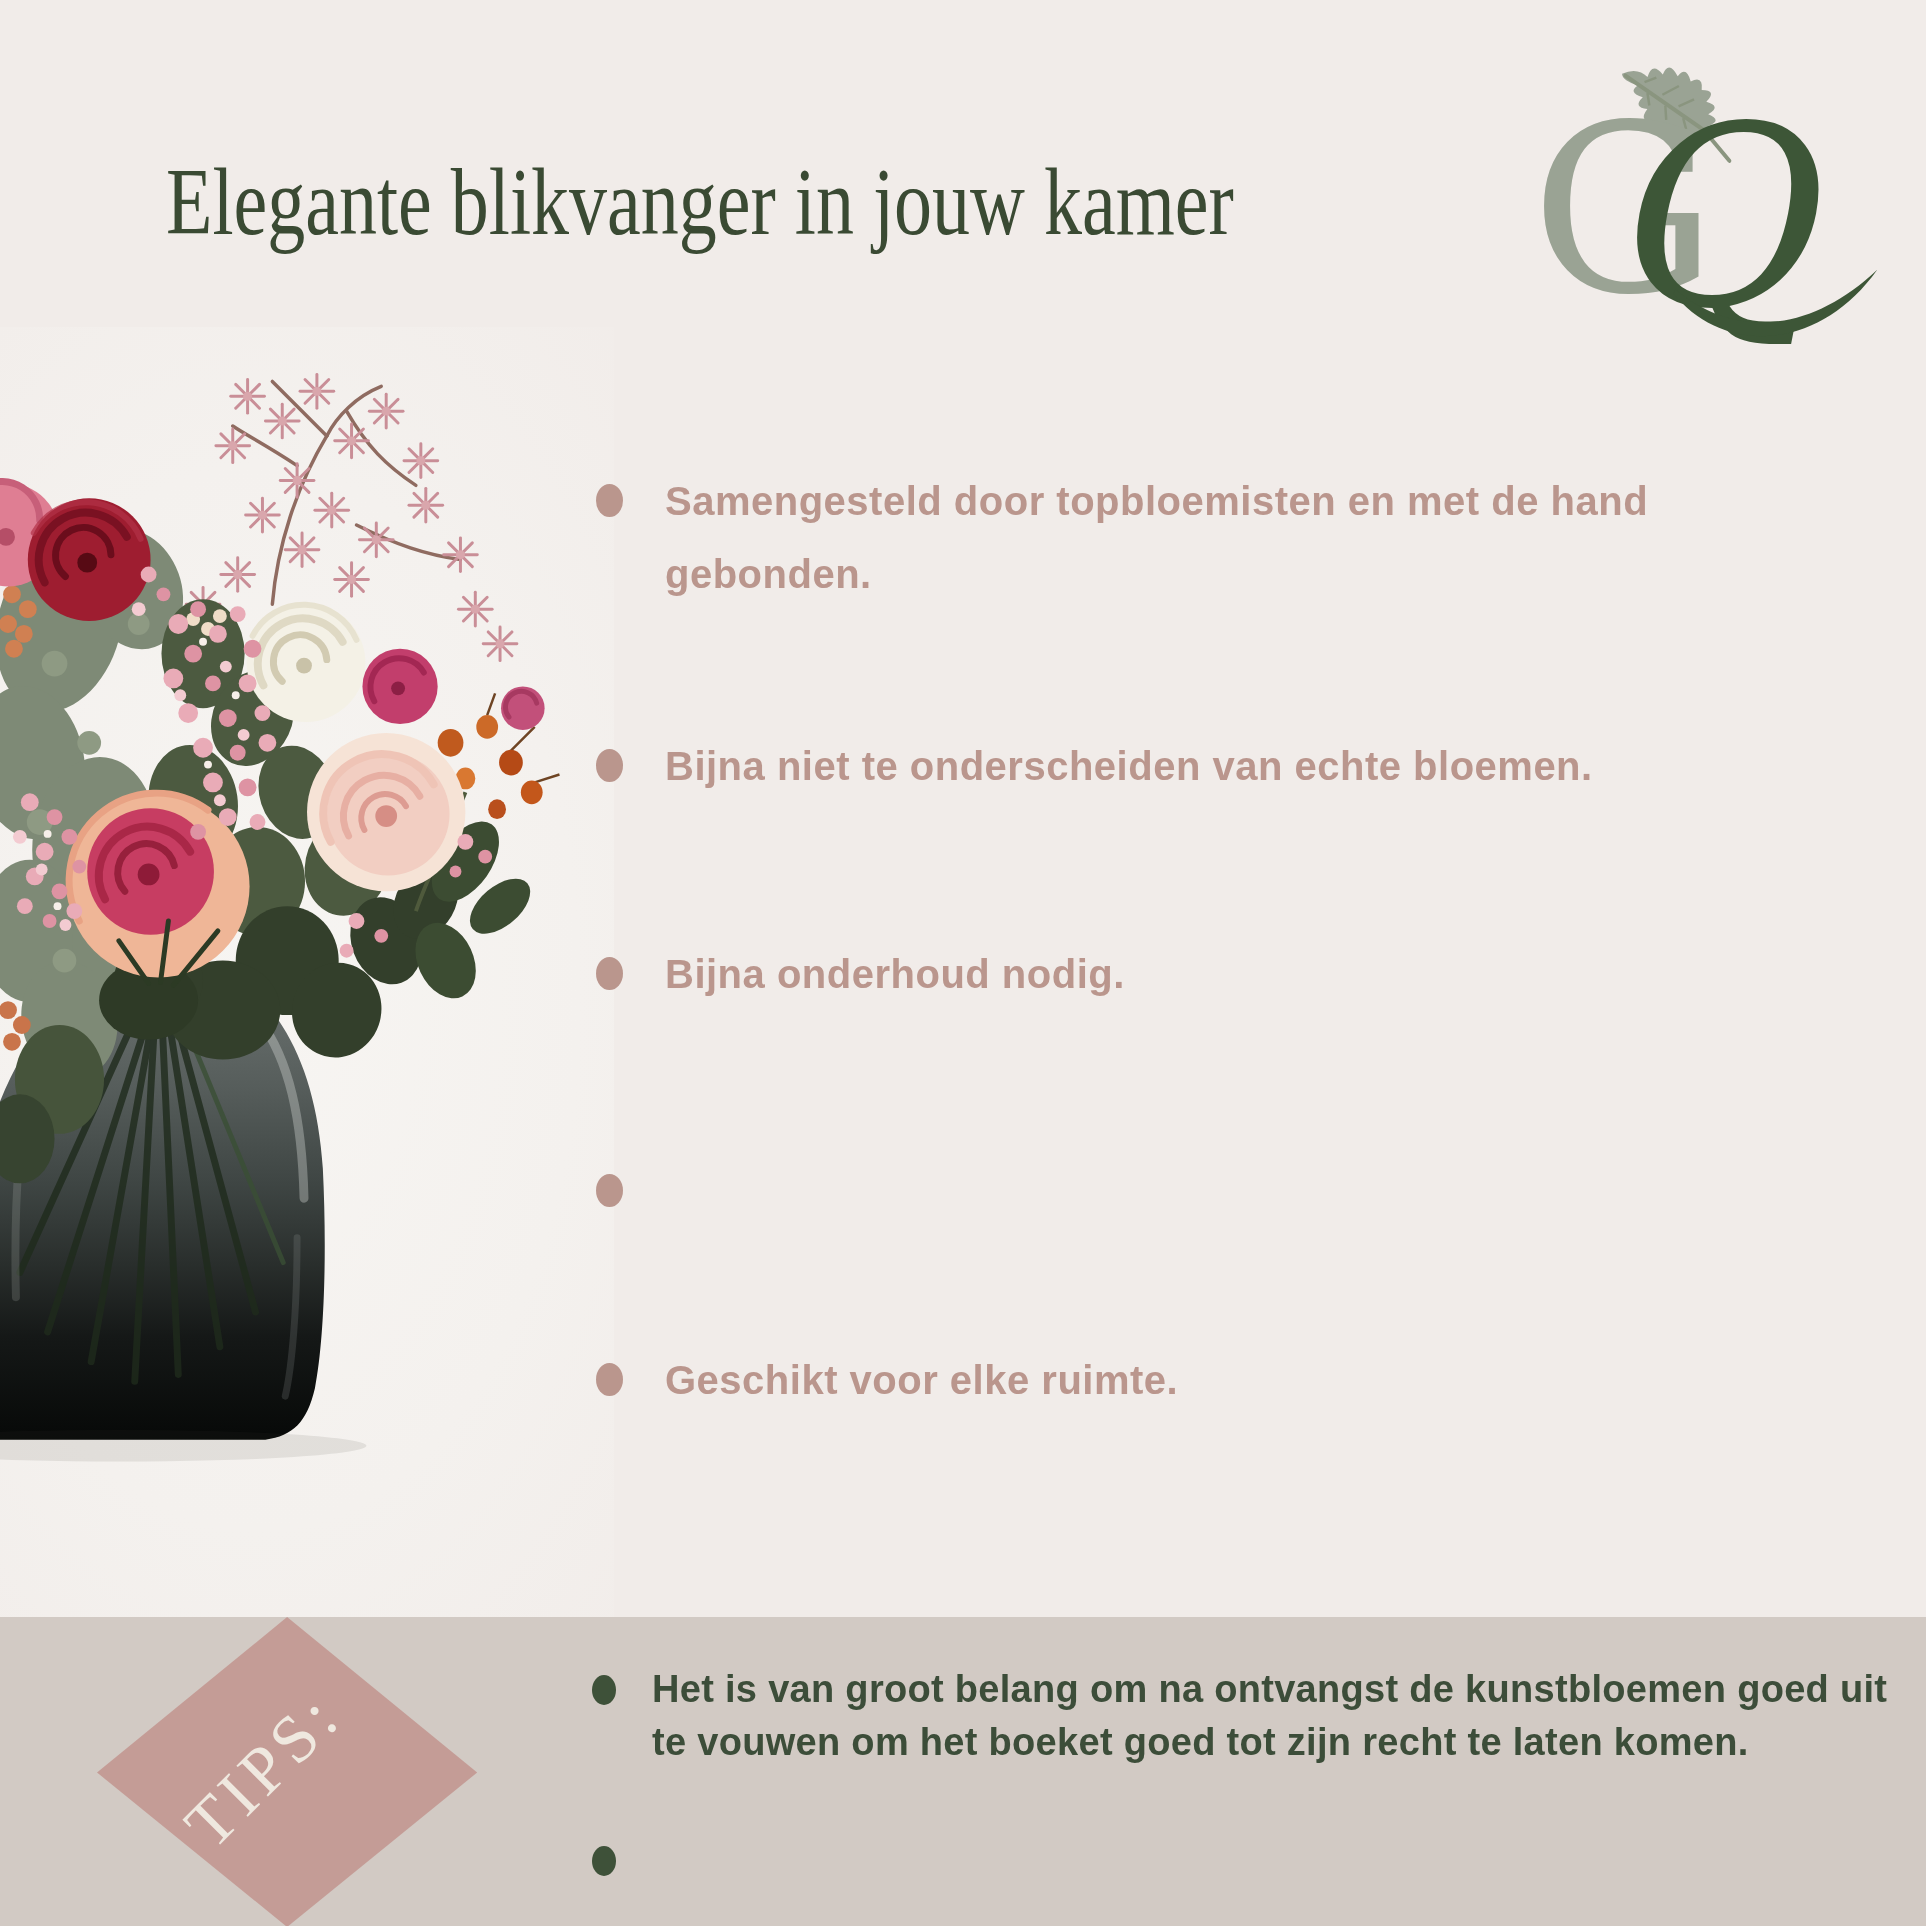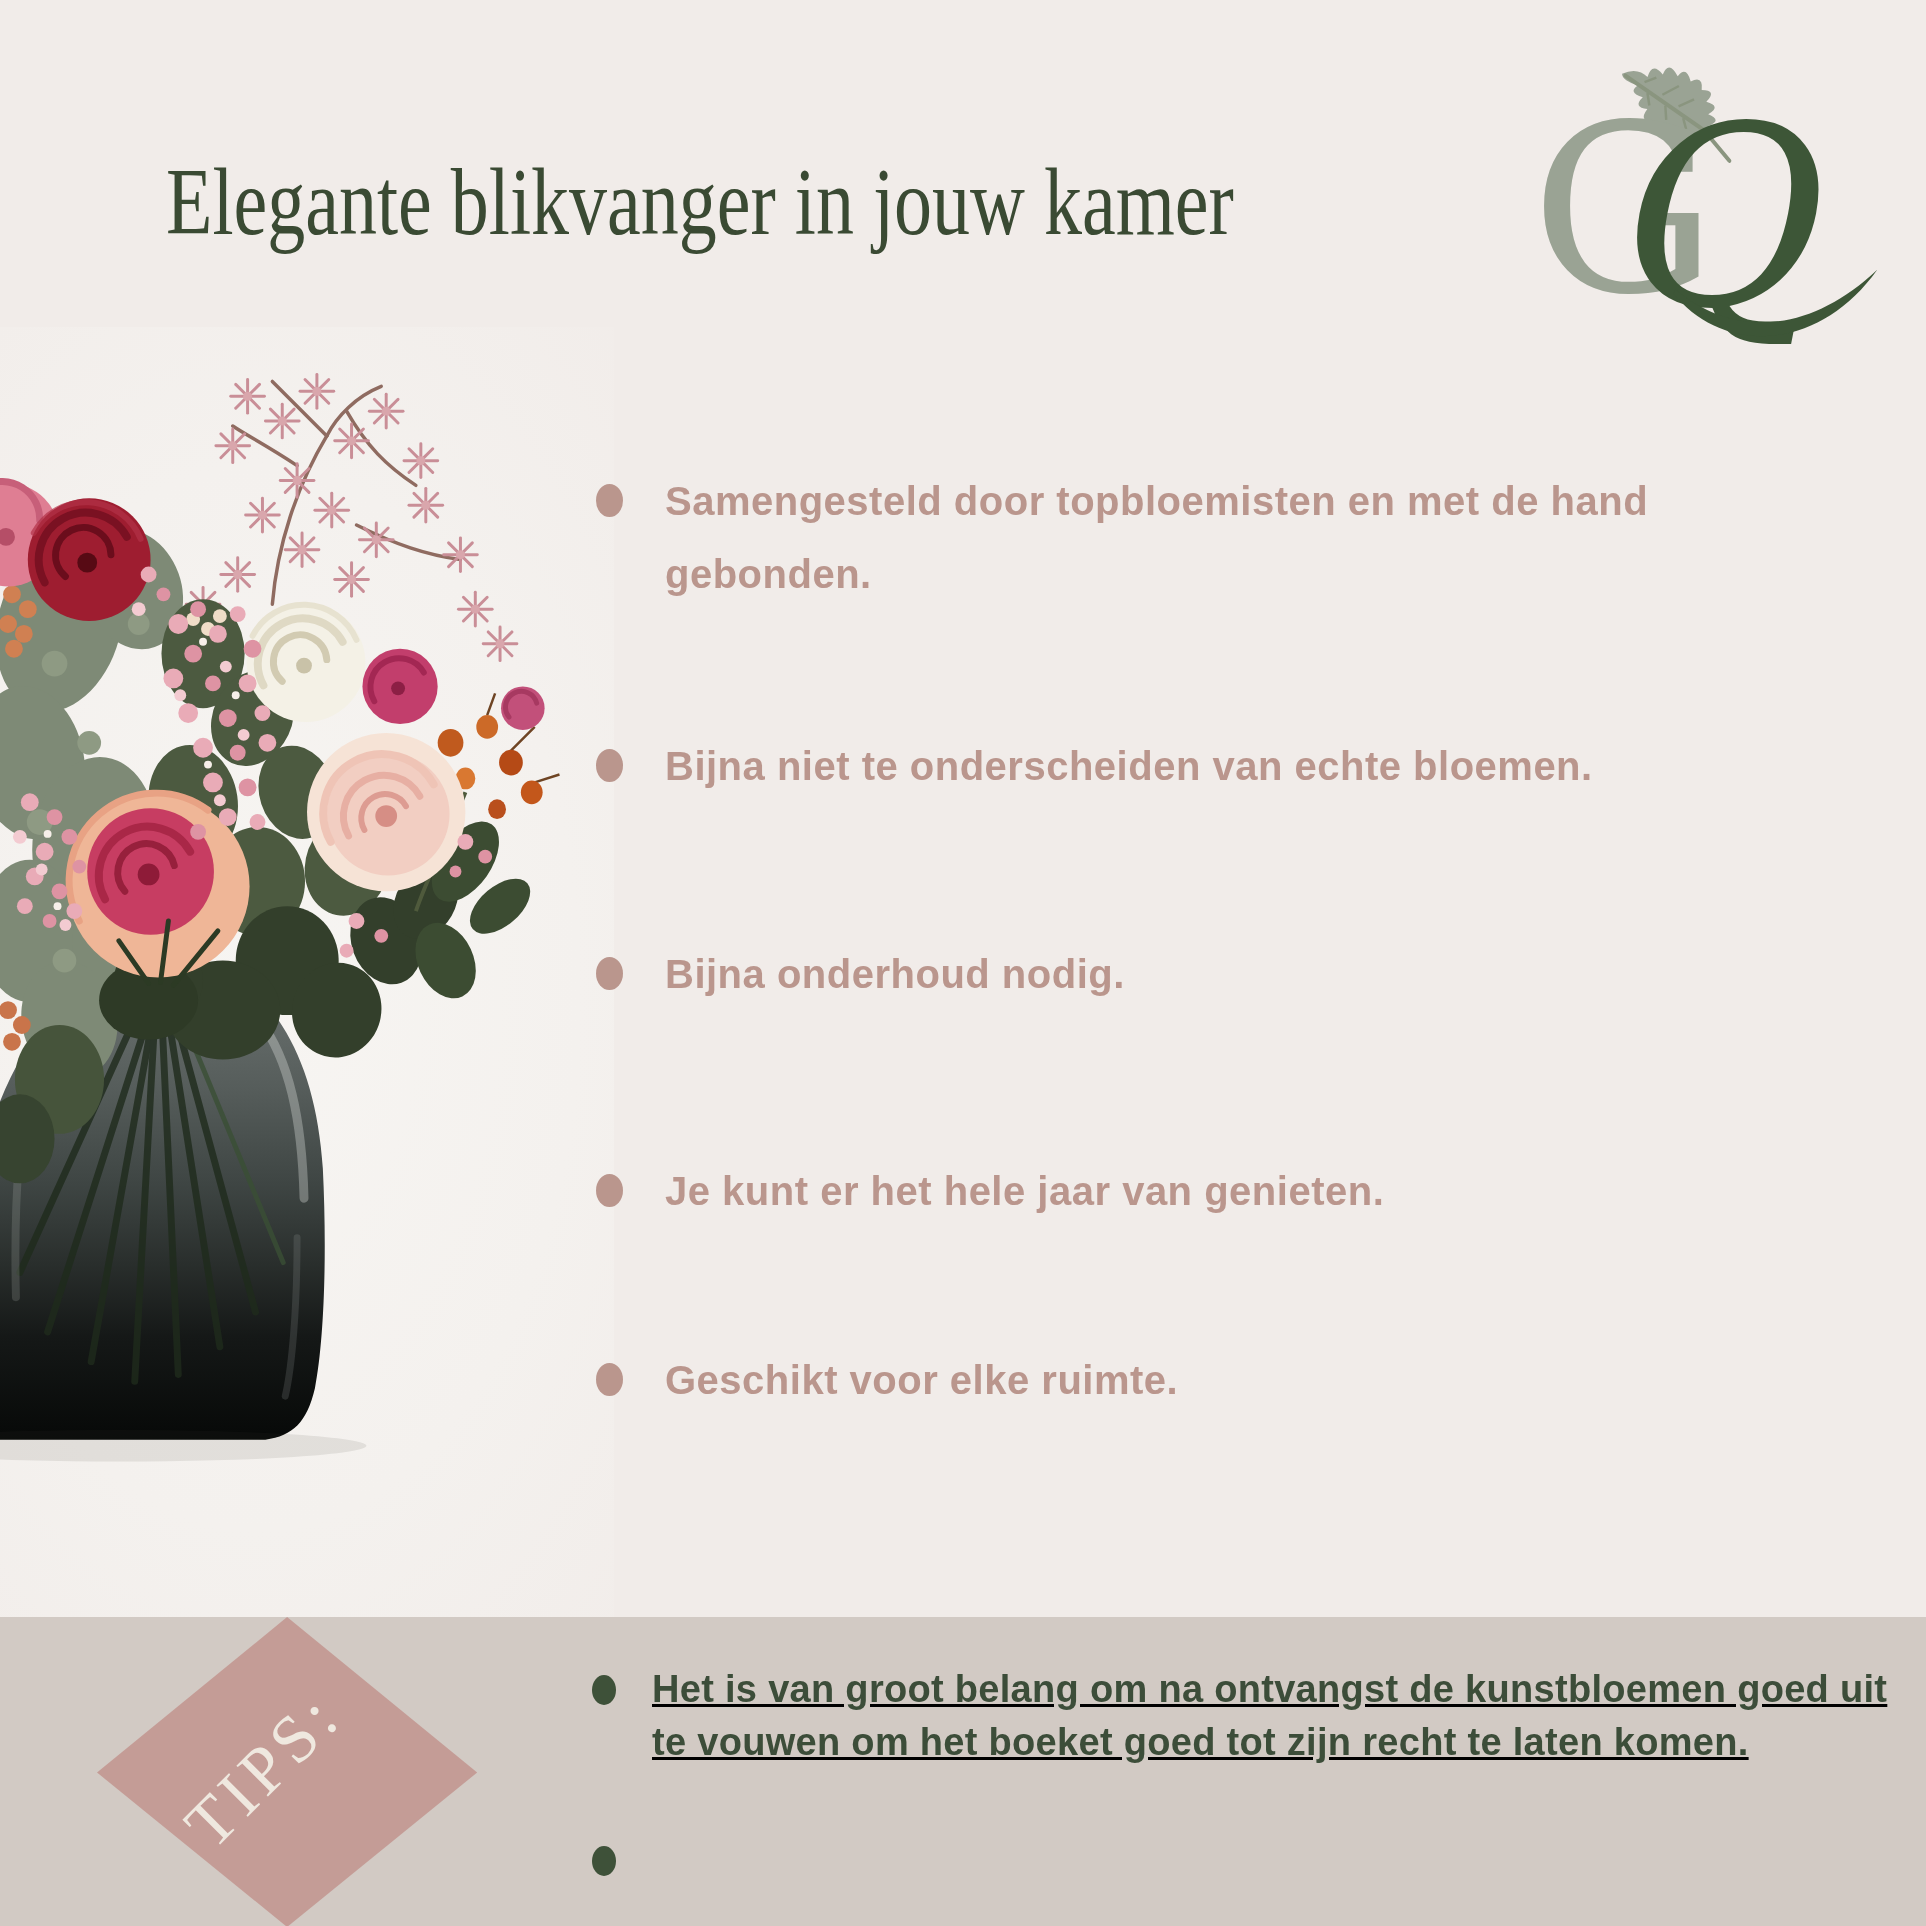--- a/index.html
+++ b/index.html
@@ -43,21 +43,21 @@
   .tip{position:absolute;left:592px;display:flex;align-items:flex-start;width:1327px;}
   .tip .dot{
     flex:none;width:24px;height:30px;border-radius:50%;
     background:#3E5139;margin:12px 36px 0 0;
   }
   .tip .txt{
     font-weight:600;font-size:38px;line-height:53px;color:#3C4D39;
     letter-spacing:0.3px;
   }
   .tip.t1 .txt{max-width:1257px;}
-  .t1{top:1663px;text-decoration:underline;} .t2{top:1834px;}
+  .t1{top:1663px;} .t2{top:1834px;}
 </style>
 </head>
 <body>
 
 <h1 class="title">Elegante blikvanger in jouw kamer</h1>
 
 <svg class="logo" width="376" height="327" viewBox="0 0 380 330">
   <g transform="translate(150,78) rotate(30)">
     <path fill="#9AA394" d="M -60 0 Q -50 -14 -36 -10 Q -40 -26 -24 -20 Q -26 -36 -10 -26 Q -8 -40 4 -28 Q 12 -40 18 -26 Q 32 -34 28 -18 Q 44 -22 36 -8 Q 52 -10 42 2 Q 54 8 40 14 Q 48 26 32 20 Q 34 34 20 26 Q 16 38 6 28 Q -2 40 -8 26 Q -22 34 -20 18 Q -34 24 -30 10 Q -46 14 -40 2 Q -56 6 -60 0 Z"></path>
     <path d="M -56 0 L 40 8 L 78 22" stroke="#8A957F" stroke-width="4" fill="none" stroke-linecap="round"></path>
@@ -331,21 +331,20 @@
 <div class="benefit b2">
   <span class="dot"></span>
   <span class="txt">Bijna niet te onderscheiden van echte bloemen.</span>
 </div>
 <div class="benefit b3">
   <span class="dot"></span>
   <span class="txt">Bijna onderhoud nodig.</span>
 </div>
 <div class="benefit b4">
   <span class="dot"></span>
-  <span class="txt">Je kunt er het hele jaar van genieten.</span>
 </div>
 <div class="benefit b5">
   <span class="dot"></span>
   <span class="txt">Geschikt voor elke ruimte.</span>
 </div>
 
 <div class="band"></div>
 
 <svg class="diamond-svg" width="594" height="310" viewBox="0 0 600 313">
   <polygon points="290,0 482,157 290,313 98,157" fill="#C49C96"></polygon>

